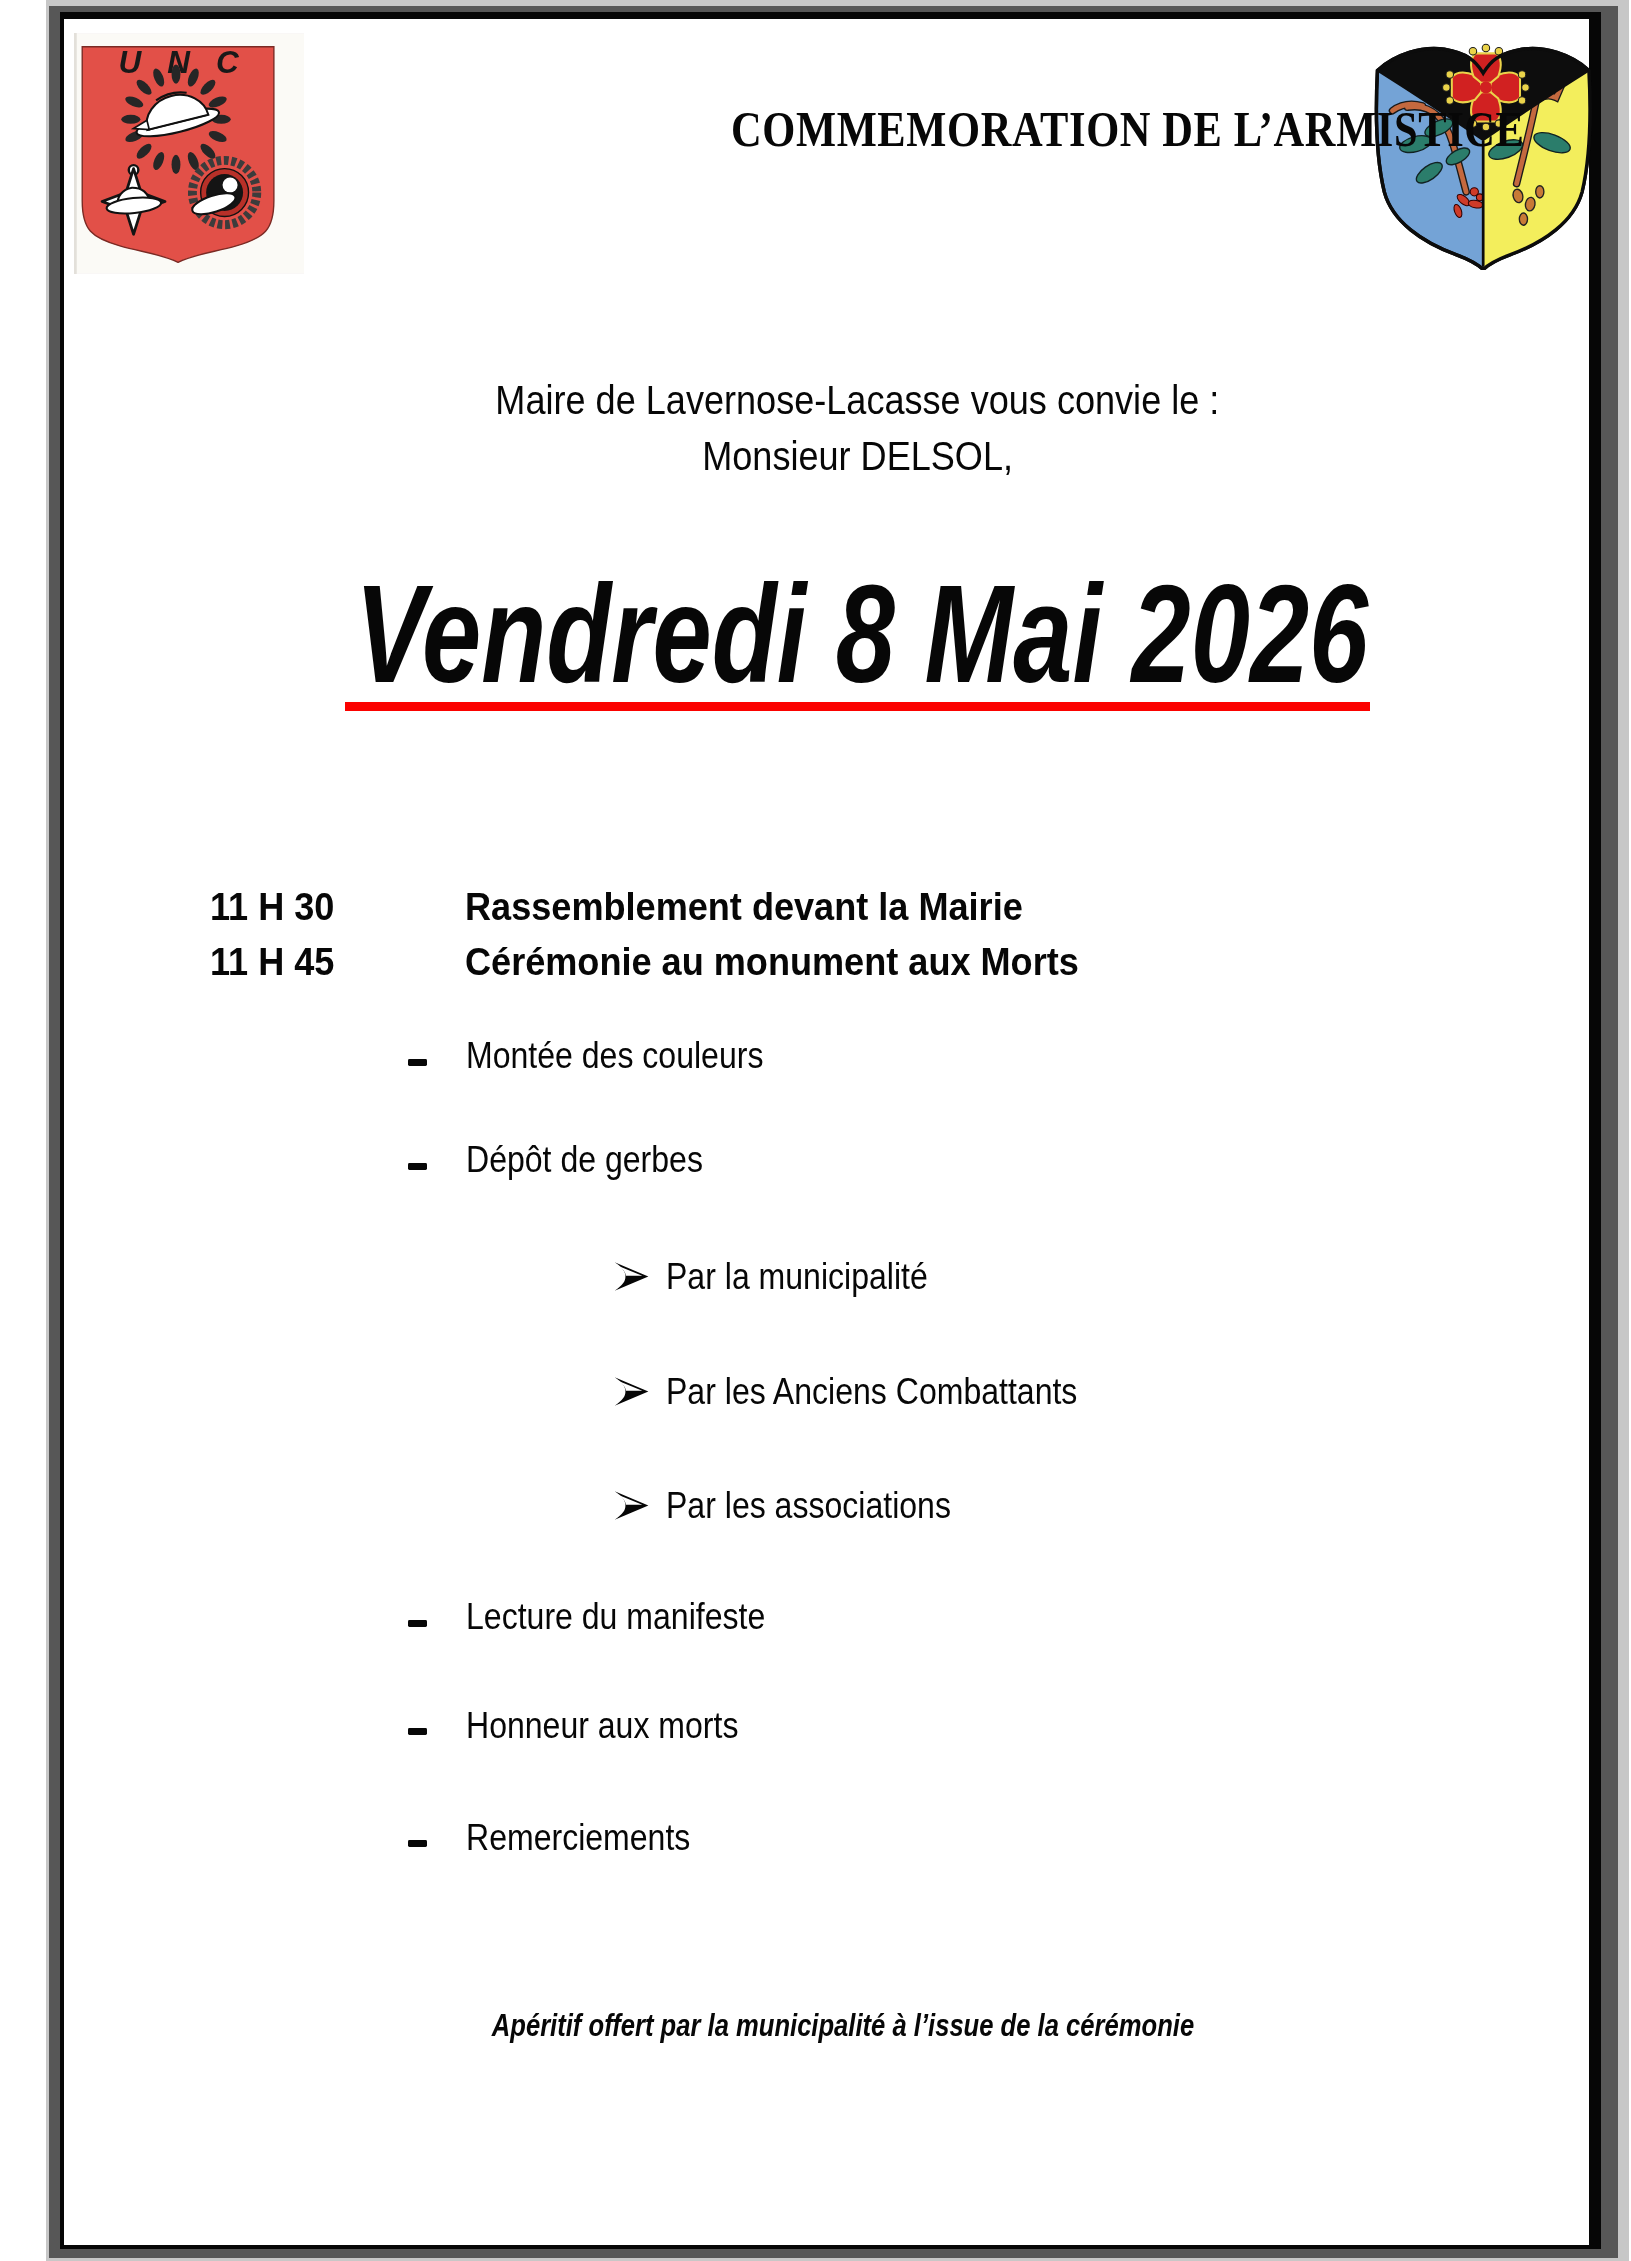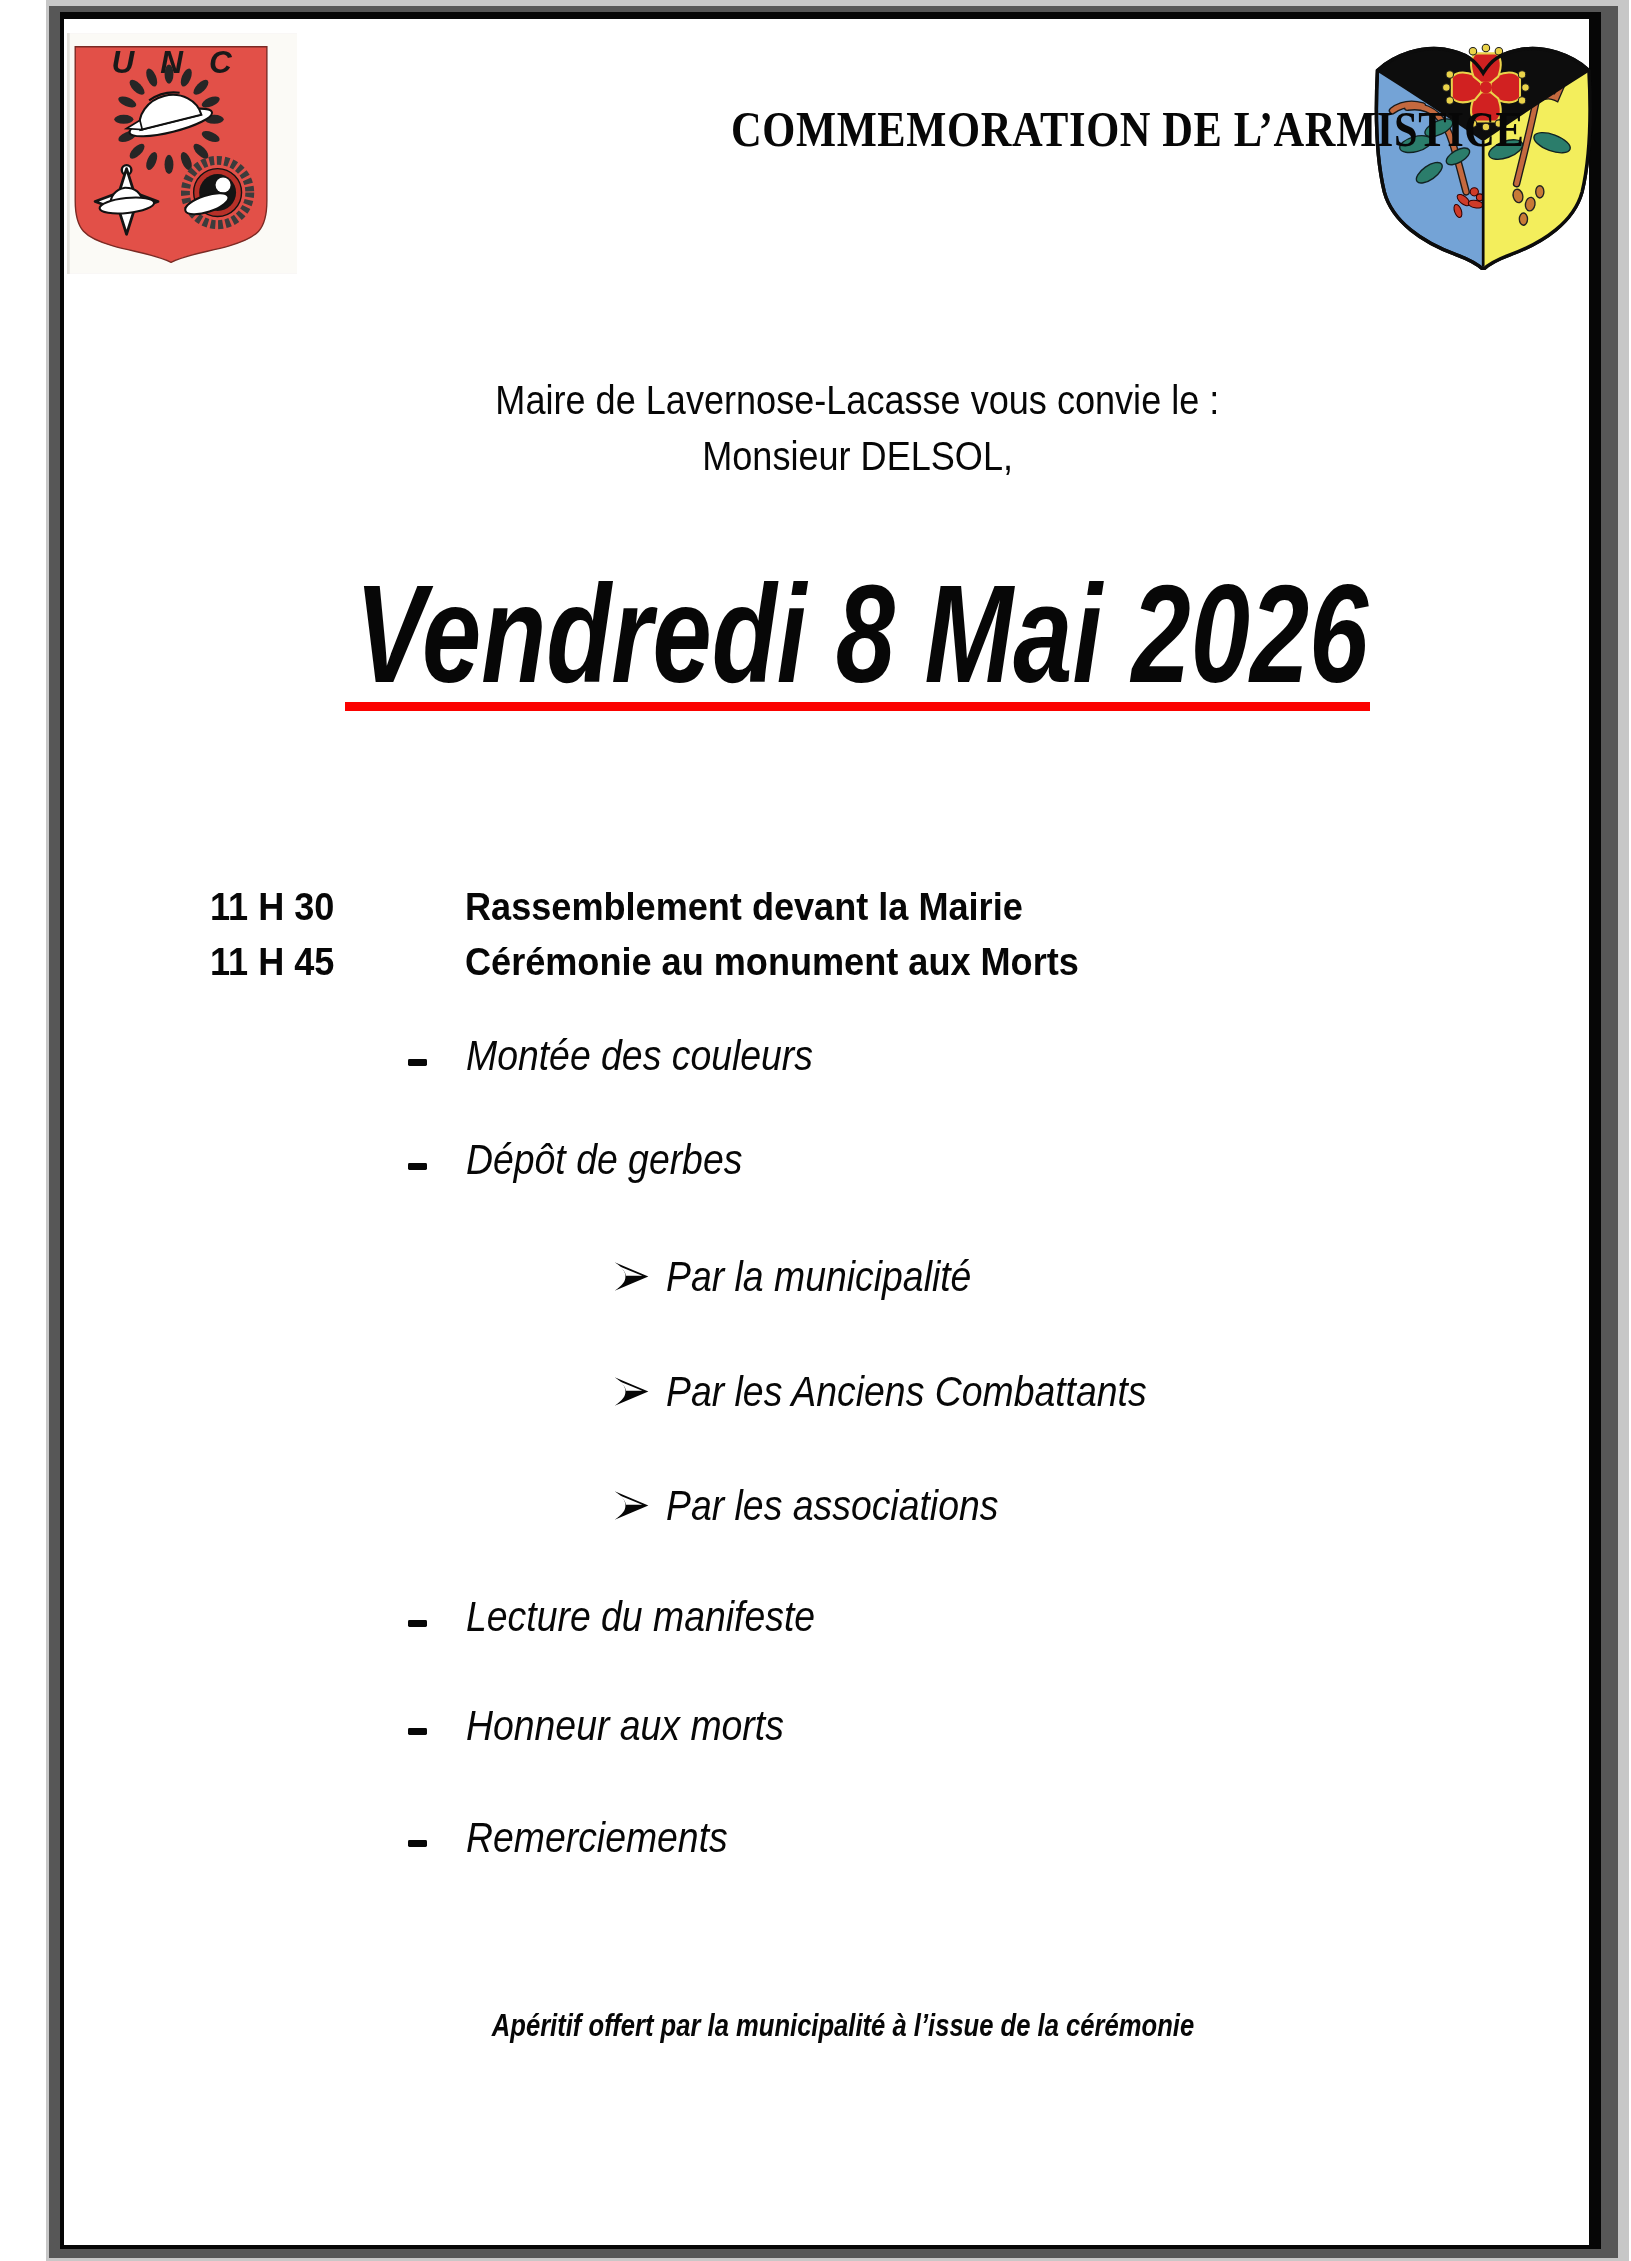--- a/index.html
+++ b/index.html
@@ -28,33 +28,33 @@
   .date-line{left:64px;width:1525px;top:564px;text-align:center;margin-left:35px;
     font-size:140px;line-height:140px;font-weight:700;font-style:italic;}
   .date-line .cond{transform:scaleX(0.76);}
 
   .red-underline{position:absolute;left:345px;top:702px;width:1025px;height:9px;}
 
   .sched-time{font-size:38px;font-weight:bold;line-height:41px;}
   .sched-label{font-size:38px;font-weight:bold;line-height:41px;}
   .sched-time .cond,.sched-label .cond{transform:scaleX(0.95);}
 
-  .item{font-size:42px;line-height:44px;font-style:italic;}
+  .item{font-size:36px;line-height:44px;}
   .item .cond{transform:scaleX(0.89);}
 
   .dash{position:absolute;width:18.5px;height:6.8px;background:#070707;border-radius:1.4px;}
 
   .arrow-icon{position:absolute;width:37px;height:31px;}
 
   .footer-line{left:64px;width:1525px;top:2004px;text-align:center;margin-left:16.4px;
     font-size:32px;line-height:42px;font-style:italic;font-weight:700;}
   .footer-line .cond{transform:scaleX(0.80);}
 
   .logo-box{position:absolute;}
-  .unc-box{left:67px;top:33px;width:230px;height:241px;background:#8b5cf6;}
+  .unc-box{left:74px;top:33px;width:230px;height:241px;background:#8b5cf6;}
   .crest-box{left:1372px;top:40px;width:221px;height:230px;}
   svg{display:block;}
 </style>
 </head>
 <body>
 
 <div class="f1">
   <div class="f2">
     <div class="f3">
       <div class="f4"></div>

